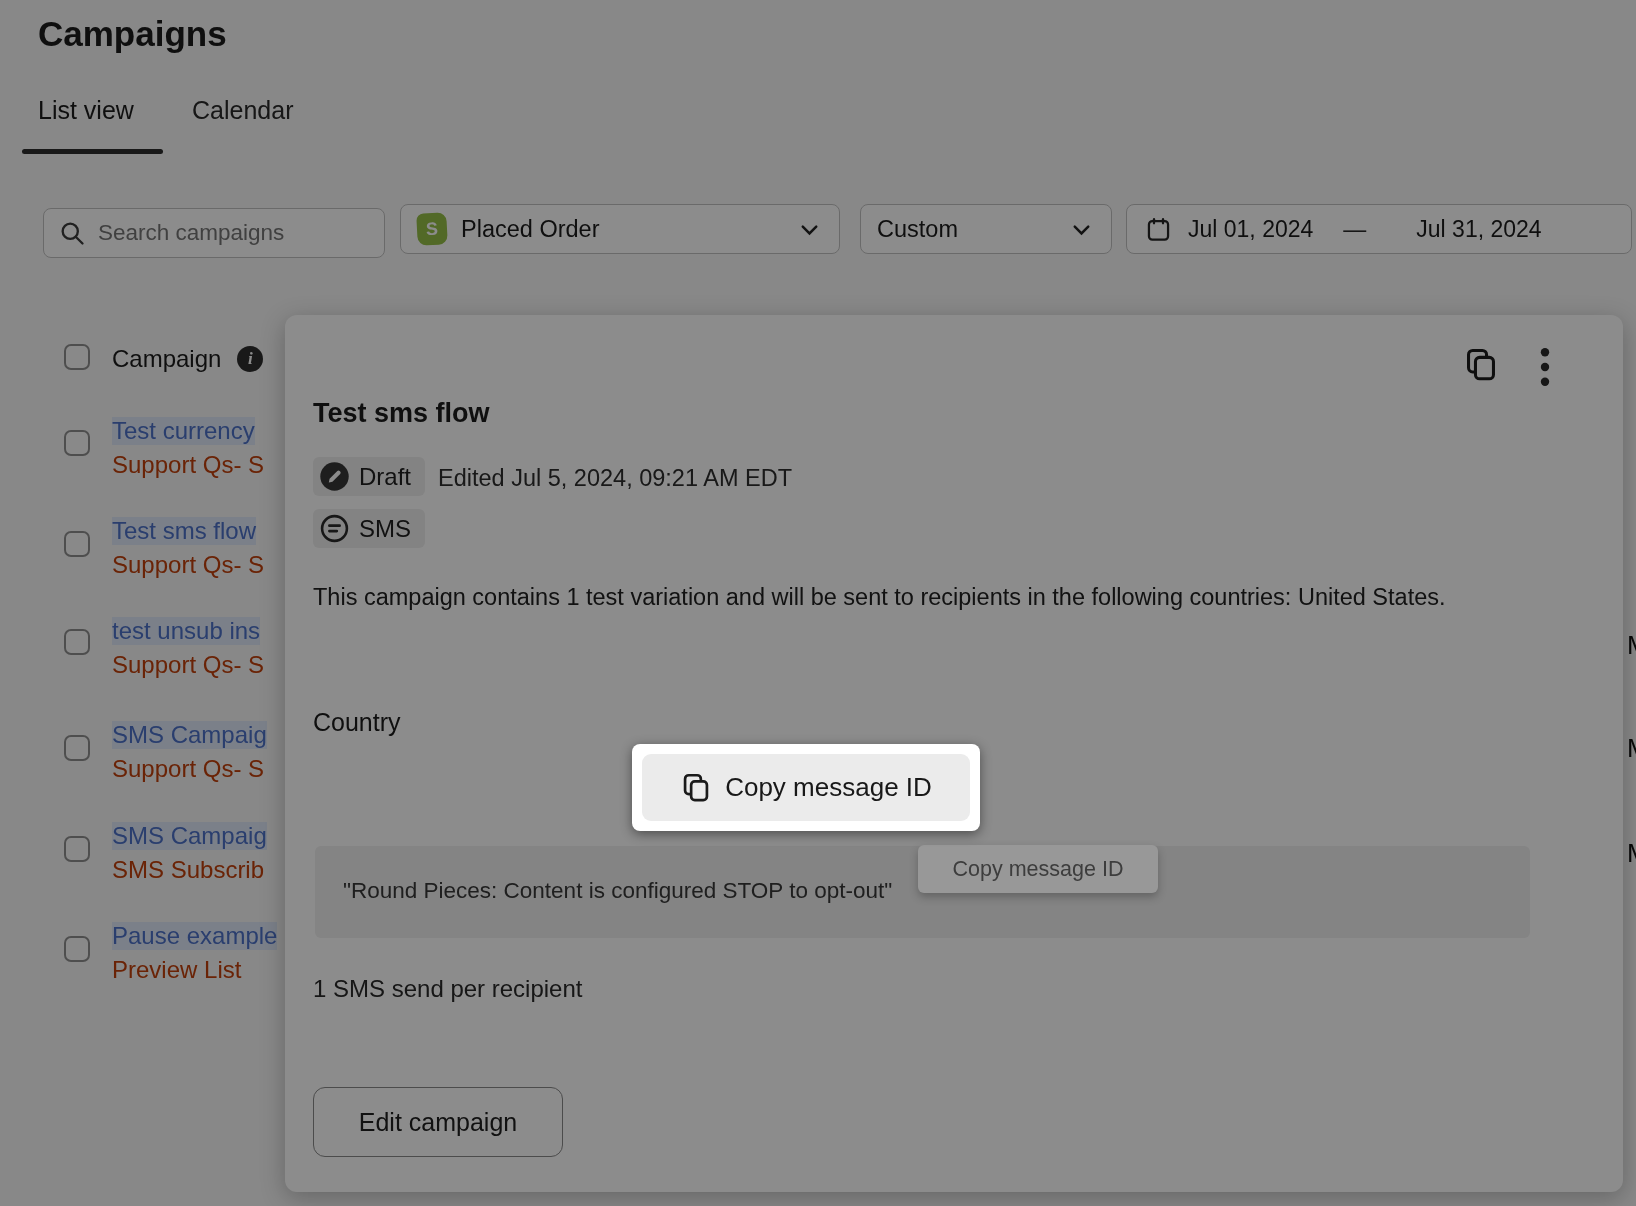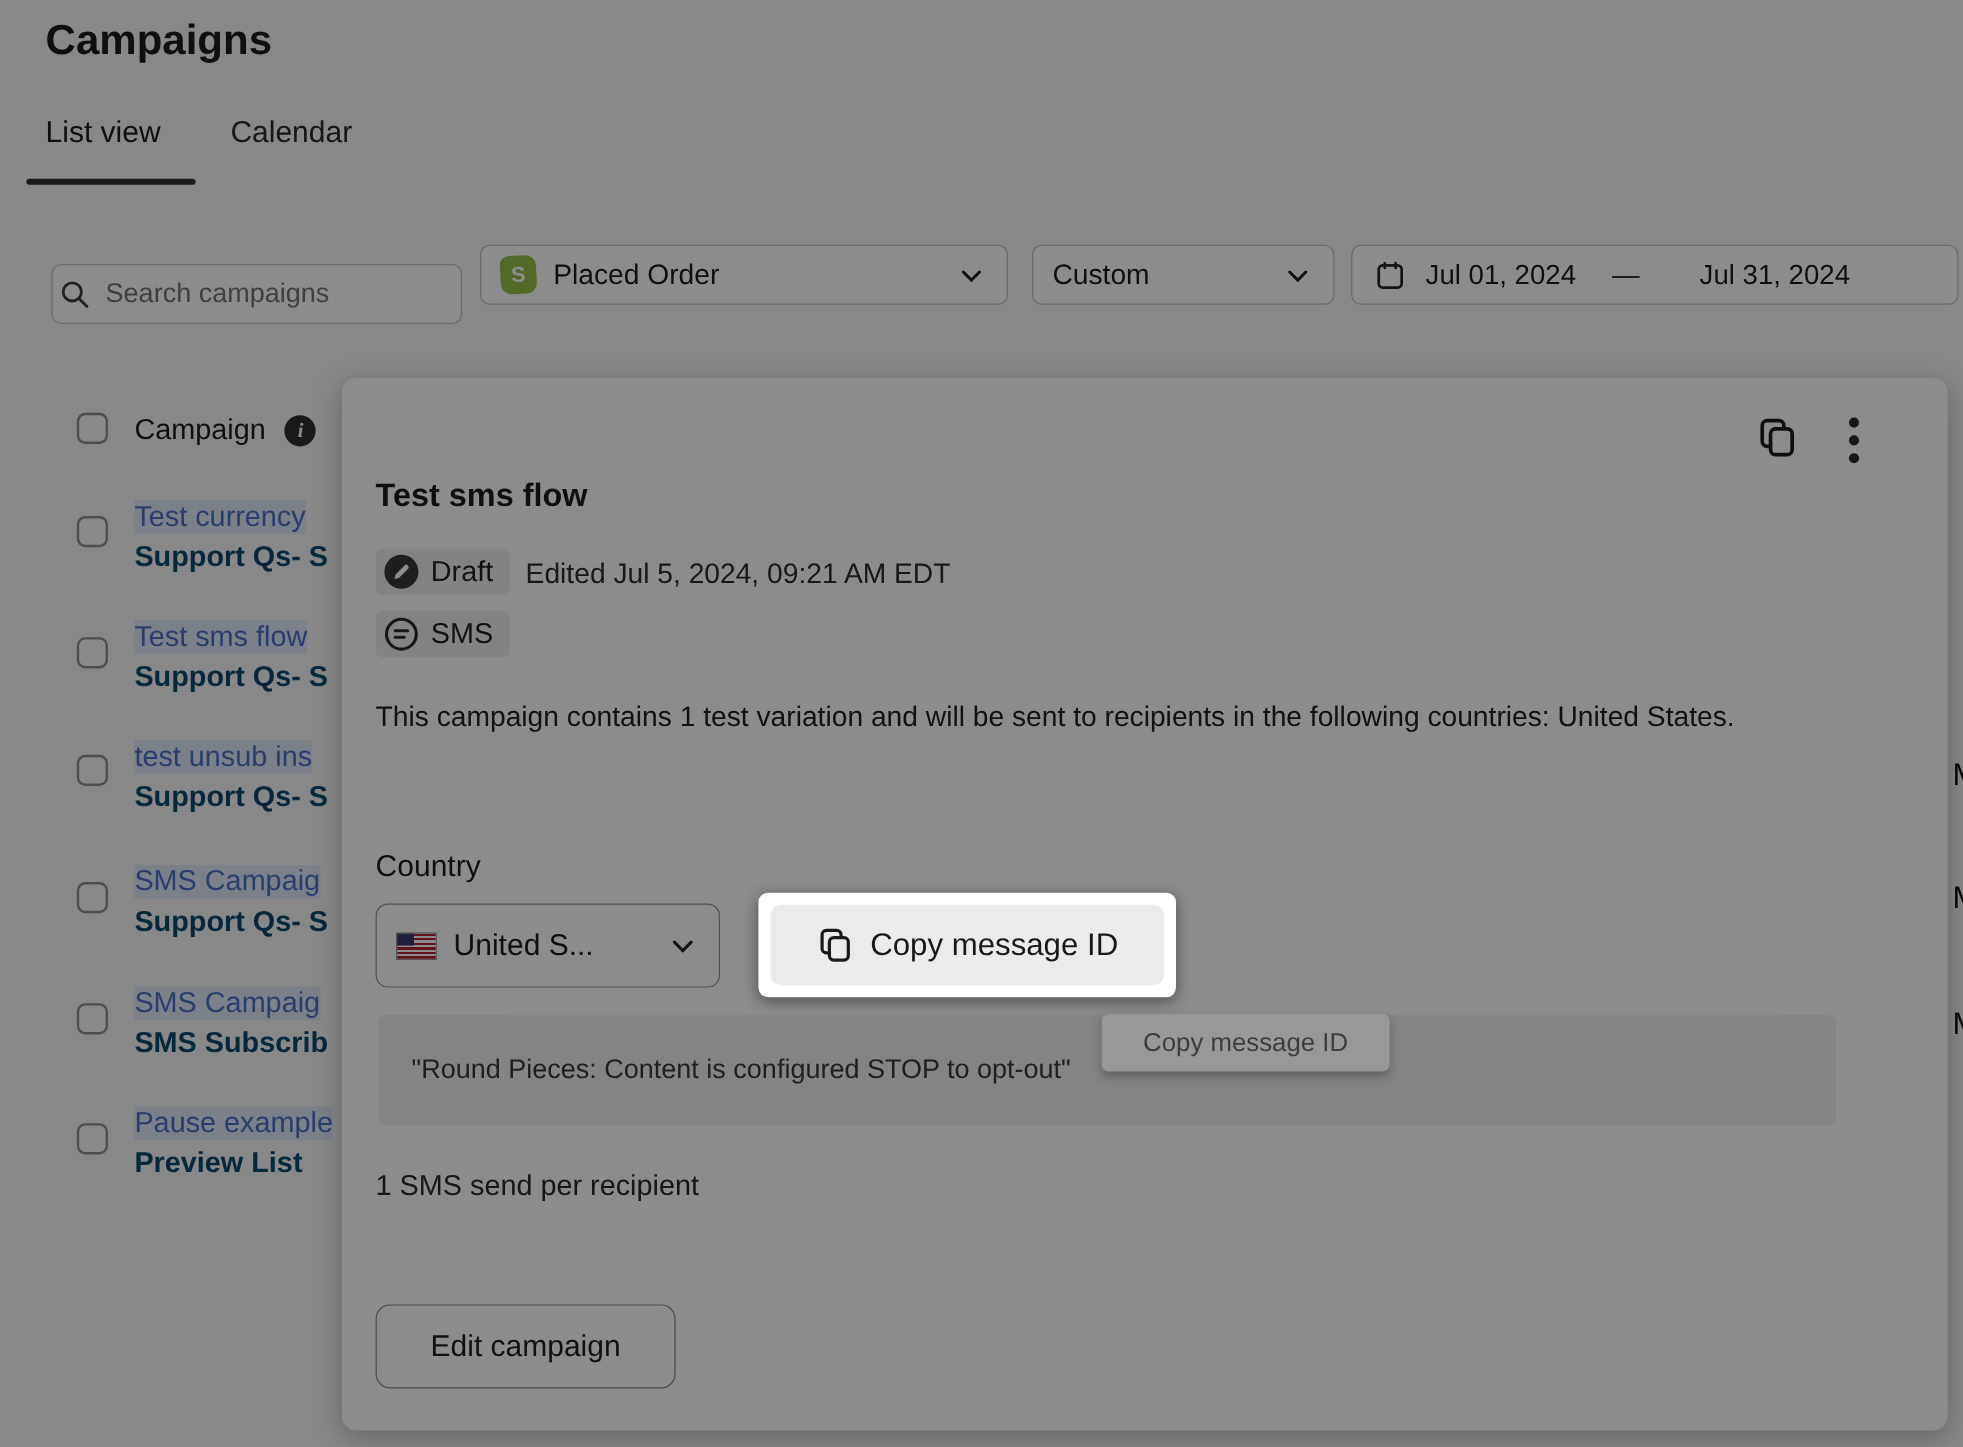--- a/index.html
+++ b/index.html
@@ -4,21 +4,21 @@
 <style>
   html,body{margin:0;padding:0;background:#ffffff;}
   .page{position:relative;width:1636px;height:1206px;background:#f7f7f7;overflow:hidden;
         font-family:"Liberation Sans","DejaVu Sans",sans-serif;color:#1c1c1c;}
   .abs{position:absolute;}
   .field{background:#fff;border:1.5px solid #c2c2c2;border-radius:8px;box-sizing:border-box;
          display:flex;align-items:center;}
   .cbx{width:26px;height:26px;border:2px solid #8f8f8f;border-radius:7px;box-sizing:border-box;
        background:rgba(255,255,255,0.35);}
   .link{color:#4d72c9;background:rgba(213,226,250,0.7);}
-  .sub{color:#0c4a6e;font-weight:bold;}
+  .sub{color:#c2410c;}
   .pill{display:inline-flex;align-items:center;gap:9px;background:#efefef;border-radius:6px;
         padding:4px 14px 4px 6px;font-size:24px;color:#1f1f1f;}
   .modal{position:absolute;left:285px;top:315px;width:1338px;height:877px;background:#ffffff;
          border-radius:12px;box-shadow:0 6px 24px rgba(0,0,0,0.25);z-index:10;}
   .overlay{position:absolute;left:0;top:0;width:1636px;height:1206px;background:rgba(0,0,0,0.45);z-index:40;}
   .spotlight{position:absolute;left:632px;top:744px;width:348px;height:87px;background:#ffffff;
              border-radius:8px;z-index:60;box-shadow:0 3px 12px rgba(0,0,0,0.45);box-sizing:border-box;}
   .spot-btn{position:absolute;left:10px;top:10px;width:328px;height:67px;background:#ebebeb;border:none;
             border-radius:9px;display:flex;align-items:center;justify-content:center;gap:13px;
             font-family:inherit;font-size:26px;color:#181818;font-weight:500;cursor:pointer;}
@@ -52,21 +52,21 @@
 </head>
 <body>
 
 <div class="page">
 
   <div class="abs" style="left:38px;top:14px;font-size:35px;font-weight:700;">Campaigns</div>
   <div class="abs" style="left:38px;top:96px;font-size:25px;font-weight:500;cursor:pointer;">List view</div>
   <div class="abs" style="left:192px;top:96px;font-size:25px;color:#2b2b2b;cursor:pointer;">Calendar</div>
   <div class="abs" style="left:22px;top:149px;width:141px;height:5px;border-radius:3px;background:#2f2f2f;"></div>
 
-  <div class="abs field" style="left:43px;top:220px;width:342px;height:50px;padding:0 4px;gap:10px;">
+  <div class="abs field" style="left:43px;top:208px;width:342px;height:50px;padding:0 14px;gap:10px;">
     <span style="display:flex;">
       <svg width="28" height="28" viewBox="0 0 24 24" fill="none" stroke="#3c3c3c" stroke-width="2" stroke-linecap="round">
         <circle cx="10.5" cy="10.5" r="6.5"></circle>
           <line x1="15.6" y1="15.6" x2="21" y2="21"></line>
       </svg>
     </span>
     <input class="search" type="text" placeholder="Search campaigns" style="">
   </div>
 
   <div class="abs field" style="left:400px;top:204px;width:440px;height:50px;padding:0 16px;gap:14px;cursor:pointer;">
@@ -174,29 +174,20 @@
             <line x1="8" y1="14" x2="13.8" y2="14"></line>
         </svg>
       </span>
       <span>SMS</span>
     </div>
 
     <div class="abs" style="left:28px;top:265px;width:1170px;font-size:23.5px;line-height:35px;color:#222222;">This campaign contains 1 test variation and will be sent to recipients in the following countries: United States.</div>
 
     <div class="abs" style="left:28px;top:393px;font-size:25px;">Country</div>
 
-    <div class="abs dropdown" style="left:28px;top:438px;width:287px;height:70px;">
-      <span class="flag"></span>
-      <span style="font-size:25px;">United S...</span>
-      <span style="margin-left:auto;display:flex;">
-        <svg width="28" height="28" viewBox="0 0 24 24" fill="none" stroke="#222" stroke-width="2.2" stroke-linecap="round">
-          <polyline points="6,9.5 12,15.5 18,9.5"></polyline>
-        </svg>
-      </span>
-    </div>
 
     <div class="qbox">
       <div class="abs" style="left:28px;top:32px;font-size:22.5px;color:#3a3a3a;">"Round Pieces: Content is configured STOP to opt-out"</div>
     </div>
 
     <div class="abs" style="left:28px;top:660px;font-size:24px;color:#2b2b2b;">1 SMS send per recipient</div>
 
     <button class="editbtn">Edit campaign</button>
   </div>
 

